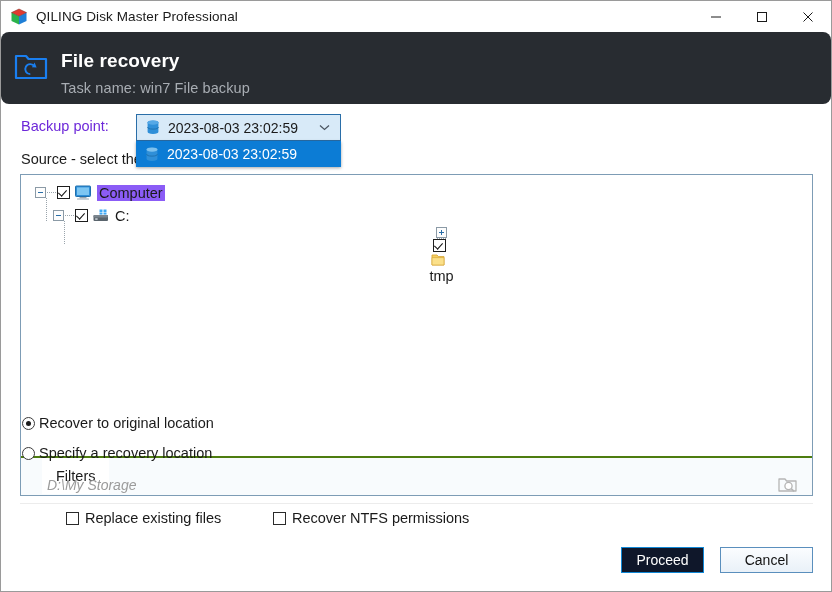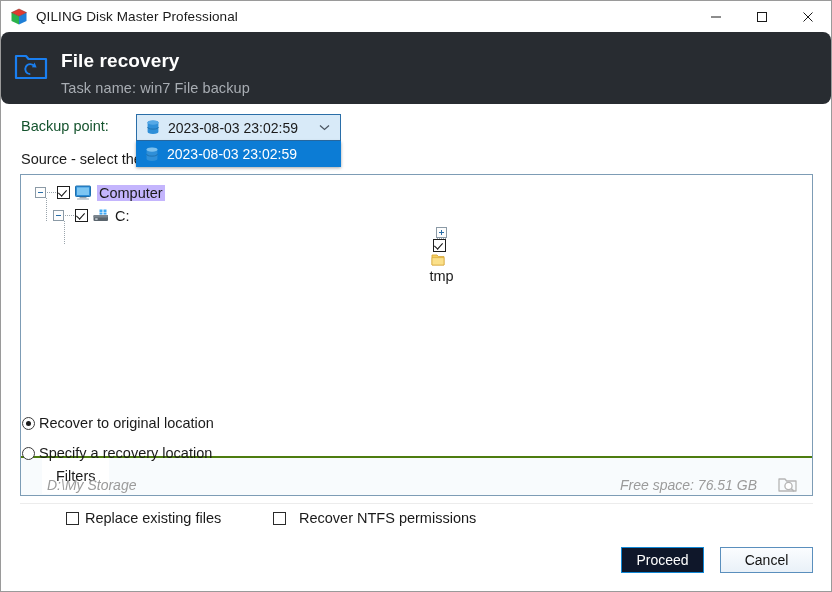--- a/index.html
+++ b/index.html
@@ -99,21 +99,21 @@
     left: 0; top: 103px;
     width: 830px;
     height: 487px;
     background: #ffffff;
   }
 
   #backup-point-label {
     position: absolute;
     left: 20px; top: 14px;
     font-size: 14.5px;
-    color: #14532d;
+    color: #6d28d9;
   }
 
   
   #combo {
     position: absolute;
     left: 135px; top: 10px;
     width: 205px;
     height: 27px;
     box-sizing: border-box;
     border: 1px solid #2a6ea8;
@@ -251,21 +251,21 @@
     transform: rotate(42deg);
   }
   .node-icon {
     width: 18px;
     height: 16px;
     flex: none;
     margin-right: 5px;
     position: relative;
   }
   .node-label-sel {
-    background: #c4b5fd;
+    background: #8b5cf6;
     padding: 0 2px;
   }
   .vline {
     position: absolute;
     width: 1px;
     background-image: linear-gradient(to bottom,#9aa4ac 1px, transparent 1px);
     background-size: 1px 2px;
     background-repeat: repeat-y;
   }
 
@@ -350,21 +350,21 @@
   
   .chk-row {
     position: absolute;
     display: flex;
     align-items: center;
     font-size: 14.5px;
     color: #1a1a1a;
     white-space: nowrap;
   }
   #chk-replace { left: 21px; top: 406px; padding-left: 44px; }
-  #chk-ntfs    { left: 272px; top: 406px; gap: 7px; }
+  #chk-ntfs    { left: 272px; top: 406px; }
   .chk-box {
     width: 13px; height: 13px;
     box-sizing: border-box;
     border: 1px solid #2a2a2a;
     background: #ffffff;
     flex: none;
     margin-right: 6px;
   }
 
   
@@ -547,21 +547,20 @@
       <span>Recover to original location</span>
     </div>
 
     <div class="radio-row" id="radio-specify">
       <div class="radio"></div>
       <span>Specify a recovery location</span>
     </div>
 
     <div id="path-row">
       <div id="path-text">D:\My Storage</div>
-      <div id="free-space">Free space: 76.51 GB</div>
       <div id="browse-icon">
         <svg width="22" height="20" viewBox="0 0 22 20">
           <path d="M2,5 L2,4 L8,4 L9.6,6 L19,6 L19,16 L2,16 Z" fill="none" stroke="#b5b5b5" stroke-width="1.3" stroke-linejoin="round"></path>
           <circle cx="11.5" cy="11" r="3.6" fill="#ffffff" stroke="#b5b5b5" stroke-width="1.3"></circle>
           <line x1="14.2" y1="13.7" x2="17" y2="16.4" stroke="#b5b5b5" stroke-width="1.6"></line>
         </svg>
       </div>
     </div>
 
     <div class="chk-row" id="chk-replace">

